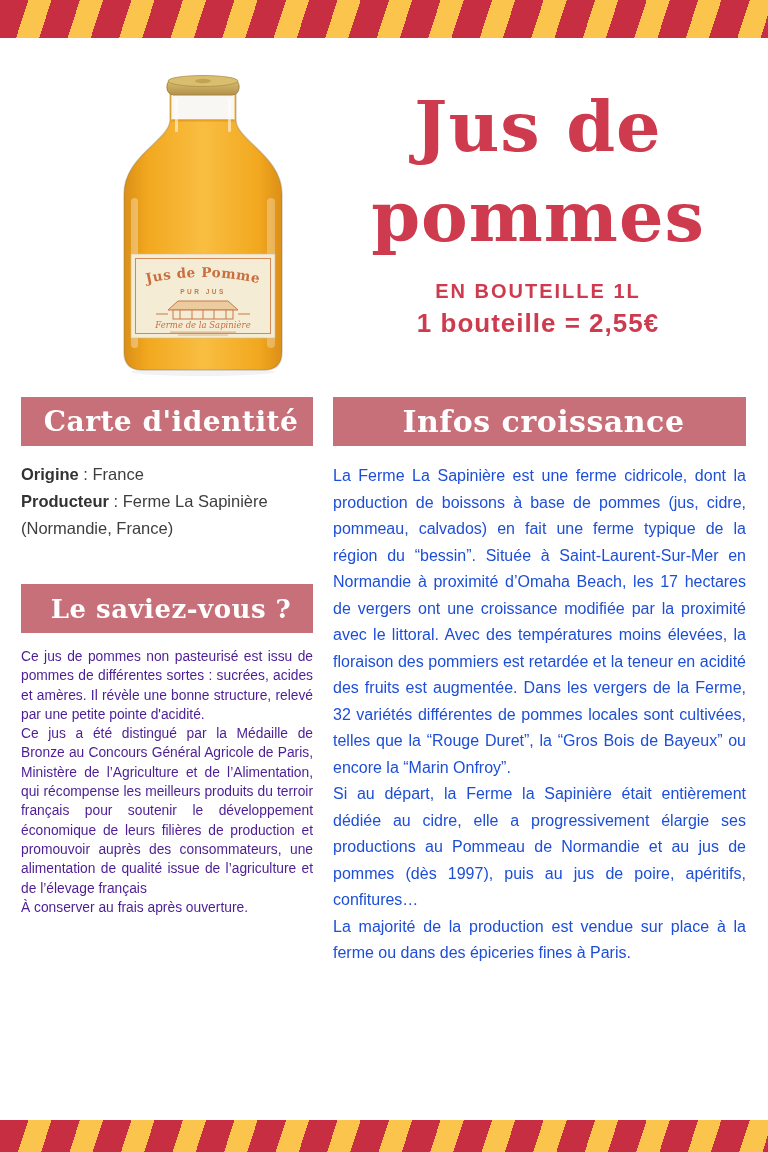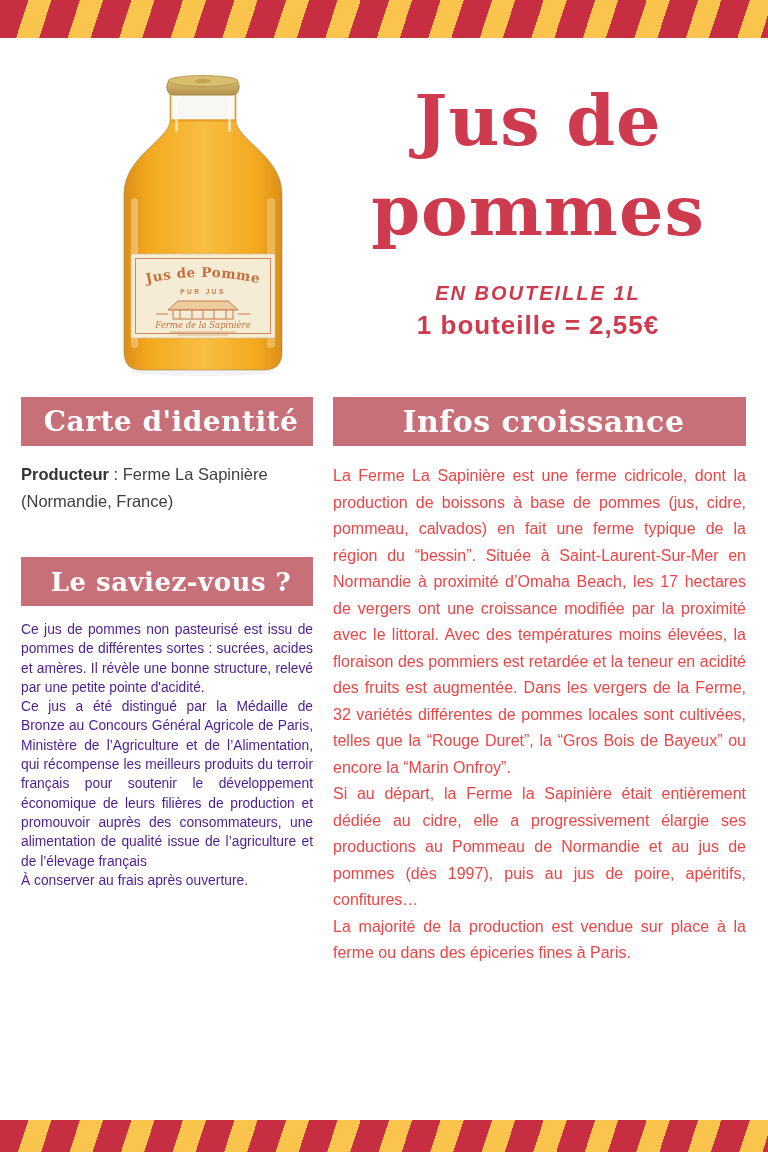--- a/index.html
+++ b/index.html
@@ -16,30 +16,30 @@
     background:repeating-linear-gradient(108deg,
       #C82E41 0px, #C82E41 27px,
       #FBC44D 27px, #FBC44D 49px);
   }
   .stripe-top{top:0;height:38px;}
   .stripe-bottom{bottom:0;height:32px;}
 
   
   .bottle-wrap{position:absolute;left:118px;top:58px;width:170px;height:320px;}
   .hero-text{
-    position:absolute;left:330px;top:76px;width:416px;
+    position:absolute;left:330px;top:82px;width:416px;
     text-align:center;color:#CE3A4E;
   }
   .hero-title{
     margin:0;font-family:"DejaVu Serif","Liberation Serif",serif;
     font-weight:bold;font-size:70px;line-height:90px;letter-spacing:1px;
   }
   .hero-title span{display:block;}
   .hero-subtitle{
-    margin-top:26px;font-size:20px;font-weight:bold;letter-spacing:2px;font-style:italic;
+    margin-top:18px;font-size:20px;font-weight:bold;letter-spacing:2px;
   }
   .hero-price{
     margin-top:5px;font-size:26px;font-weight:bold;letter-spacing:1px;
   }
 
   
   .col-left{position:absolute;left:21px;top:397px;width:292px;}
   .col-right{position:absolute;left:333px;top:397px;width:413px;}
 
   .section-header{
@@ -53,21 +53,21 @@
   .hdr-infos{font-size:30px;}
   .hdr-saviez{font-size:26px;margin-top:42px;}
 
   .identity-rows{margin-top:15px;color:#3E3E3E;font-size:16.5px;line-height:27px;}
   .identity-rows p{margin:0;}
   .identity-rows .lbl{font-weight:bold;color:#333333;}
 
   .didyouknow-text{margin-top:14px;color:#4c1d95;font-size:13.8px;line-height:19.3px;text-align:justify;}
   .didyouknow-text p{margin:0;}
 
-  .producer-text{margin-top:17px;color:#ef4444;font-size:16px;line-height:26.5px;text-align:justify;}
+  .producer-text{margin-top:17px;color:#1d4ed8;font-size:16px;line-height:26.5px;text-align:justify;}
   .producer-text p{margin:0;}
 </style>
 </head>
 <body>
 
 <div class="page">
 
   <div class="stripe stripe-top"></div>
 
   <div class="bottle-wrap">
@@ -139,20 +139,21 @@
       <span>pommes</span>
     </h1>
     <div class="hero-subtitle">EN BOUTEILLE 1L</div>
     <div class="hero-price">1 bouteille = 2,55€</div>
   </div>
 
   <div class="col-left">
     <div class="section-header hdr-carte">Carte d'identité</div>
 
     <div class="identity-rows">
+      <p><span class="lbl">Origine</span><span> : </span><span>France</span></p>
       <p><span class="lbl">Producteur</span><span> : </span><span>Ferme La Sapinière (Normandie, France)</span></p>
     </div>
 
     <div class="section-header hdr-saviez">Le saviez-vous ?</div>
 
     <div class="didyouknow-text">
       <p>Ce jus de pommes non pasteurisé est issu de pommes de différentes sortes : sucrées, acides et amères. Il révèle une bonne structure, relevé par une petite pointe d'acidité.</p>
       <p>Ce jus a été distingué par la Médaille de Bronze au Concours Général Agricole de Paris, Ministère de l’Agriculture et de l’Alimentation, qui récompense les meilleurs produits du terroir français pour soutenir le développement économique de leurs filières de production et promouvoir auprès des consommateurs, une alimentation de qualité issue de l’agriculture et de l’élevage français</p>
       <p>À conserver au frais après ouverture.</p>
     </div>

